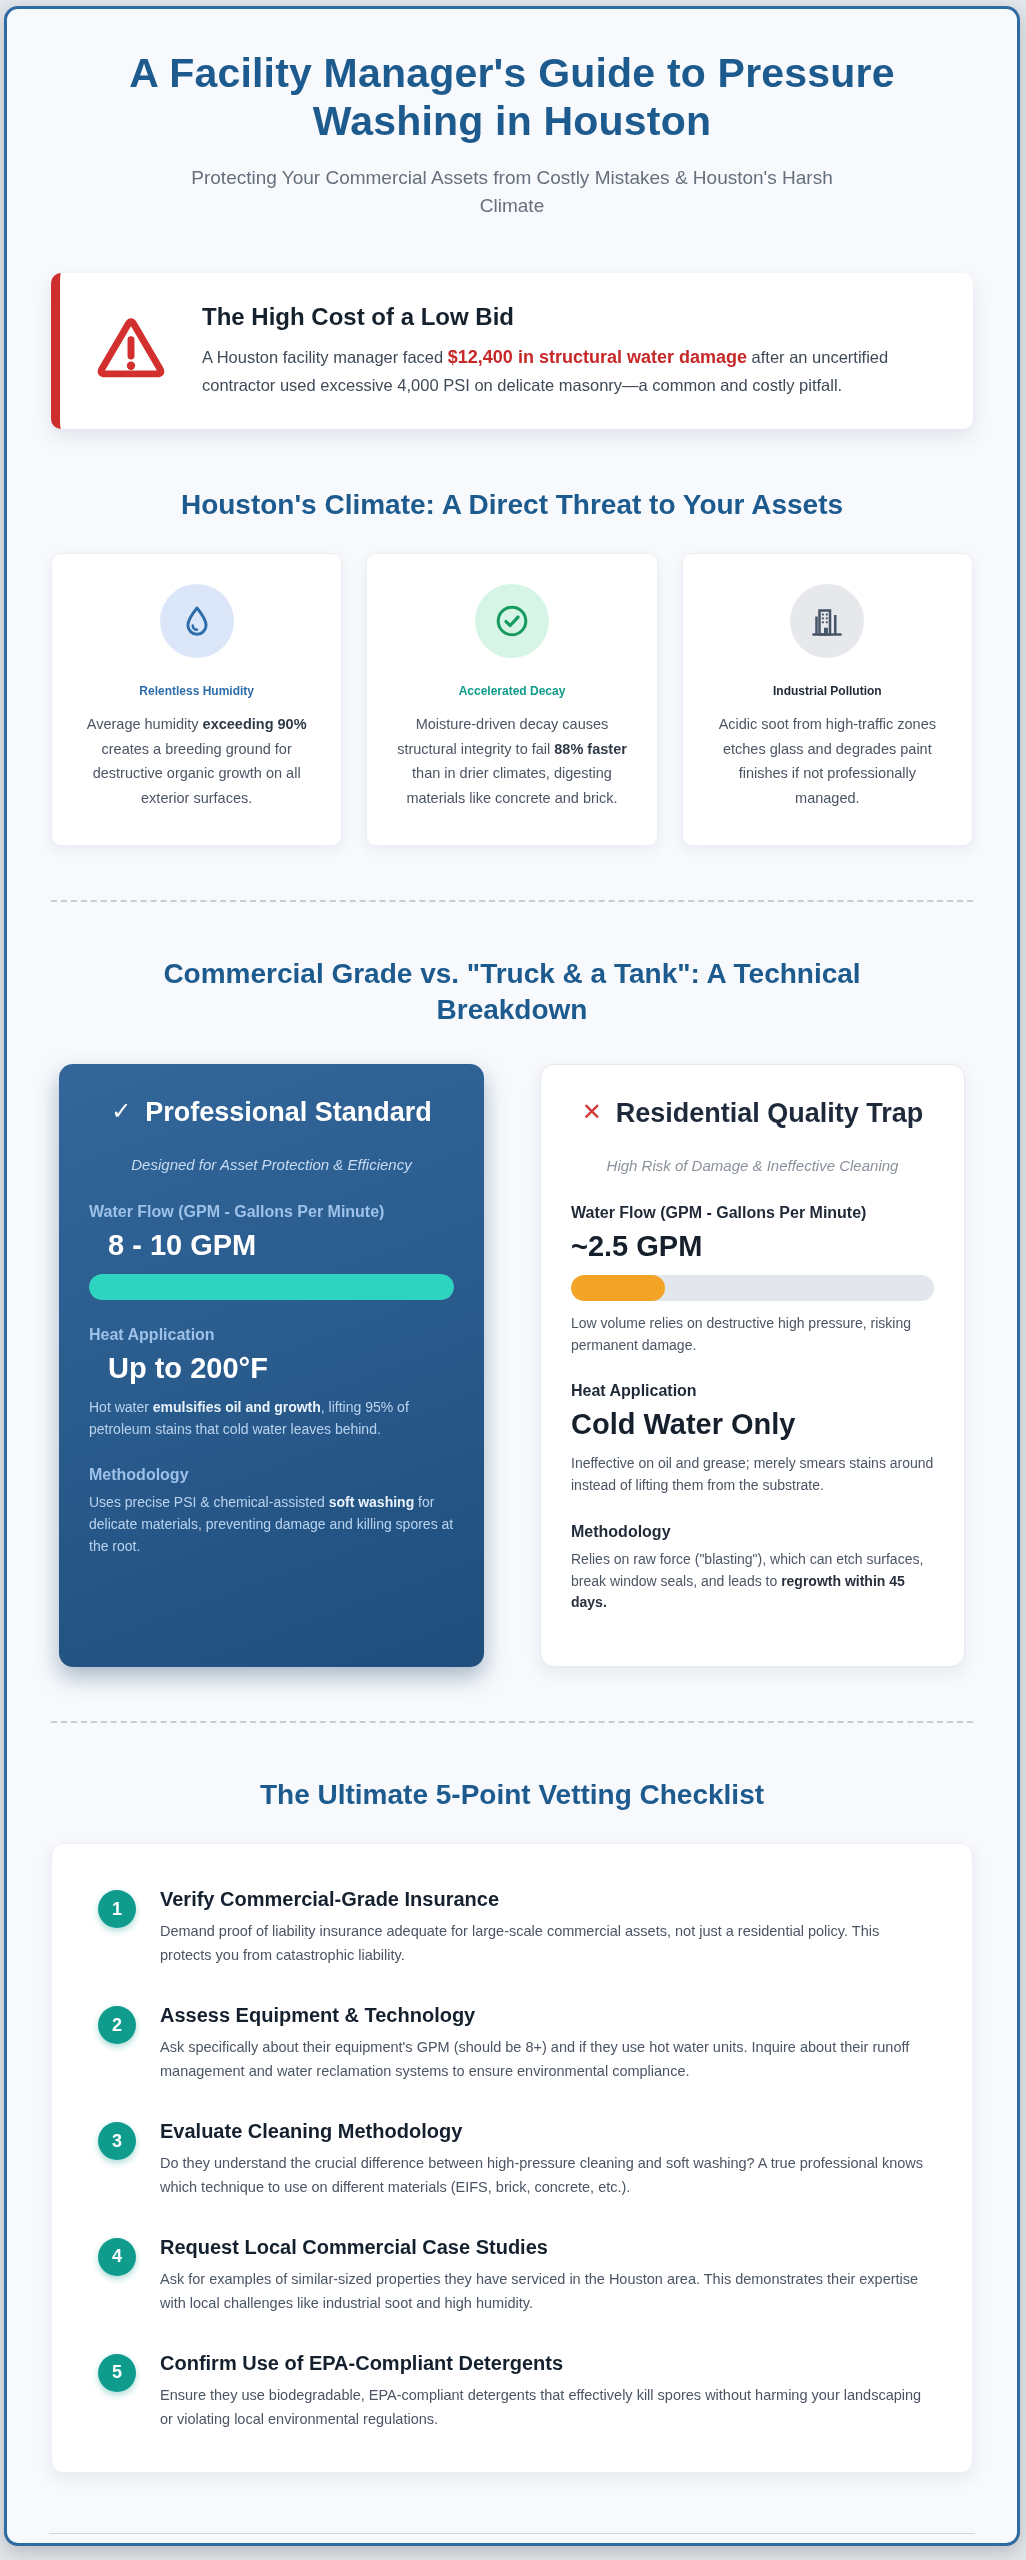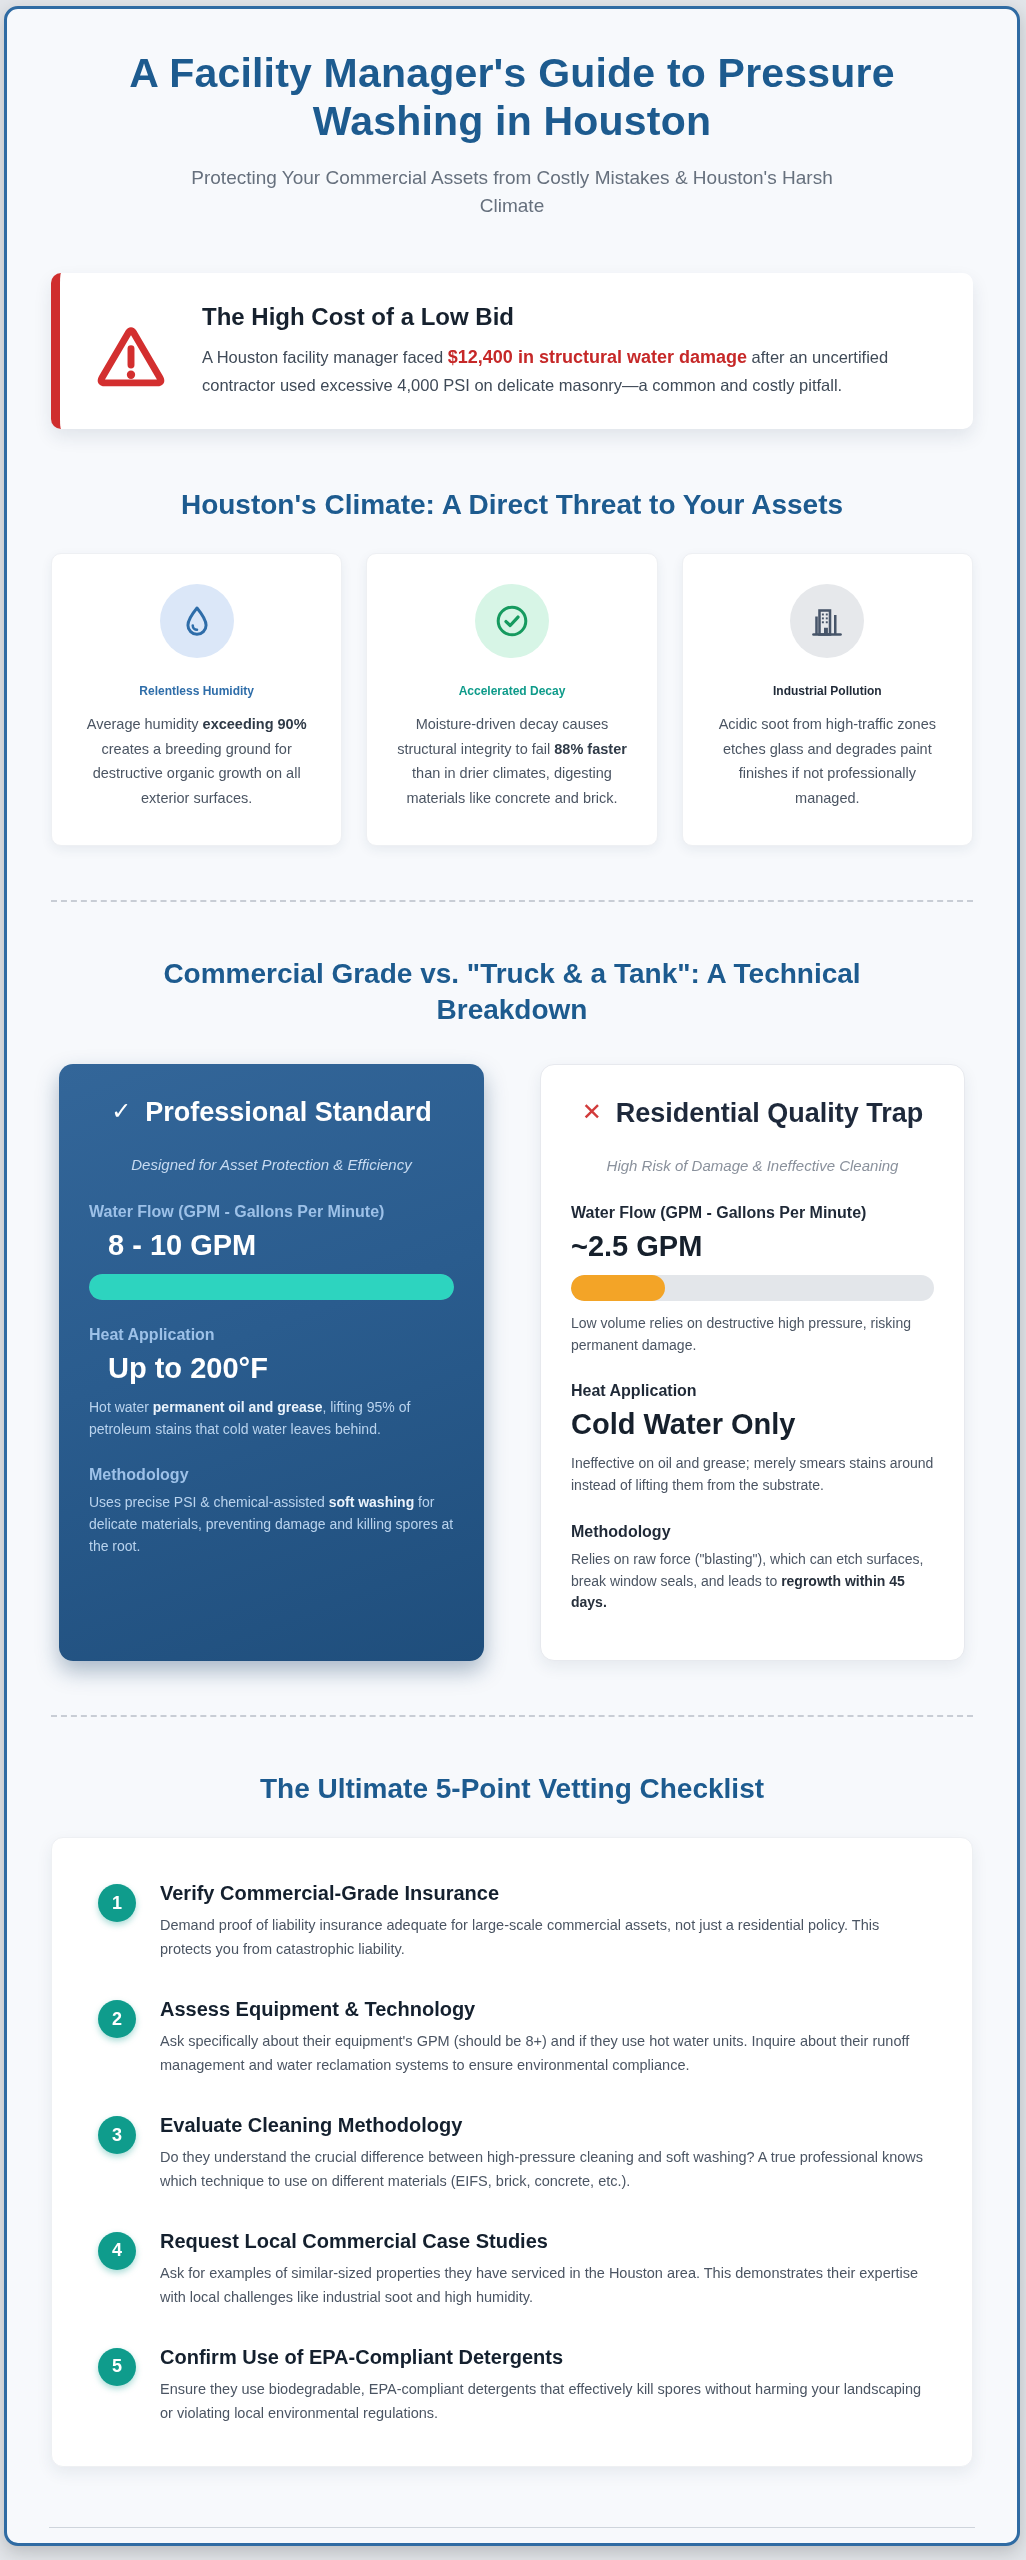--- a/index.html
+++ b/index.html
@@ -26,21 +26,21 @@
     line-height:1.18; margin:6px 40px 18px 40px; letter-spacing:.2px;
   }
   .subtitle {
     text-align:center; color:#66707d; font-size:19px; line-height:1.5;
     max-width:660px; margin:0 auto 52px auto;
   }
   
   .alert {
     background:#ffffff; border-left:9px solid #cf2e2e; border-radius:10px;
     box-shadow:0 8px 18px rgba(30,50,80,.10);
-    display:flex; align-items:flex-end; gap:34px;
+    display:flex; align-items:center; gap:34px;
     padding:30px 40px 30px 34px; margin:0 2px 58px 2px;
   }
   .alert-icon { flex:0 0 74px; }
   .alert h2 { color:#16212e; font-size:24px; font-weight:bold; margin-bottom:12px; }
   .alert p  { color:#3f4a57; font-size:16.5px; line-height:1.62; }
   .alert .hl { color:#c62828; font-weight:bold; font-size:18px; }
   
   .sec-title {
     text-align:center; color:#1d5b8f; font-size:28px; font-weight:bold;
     line-height:1.3; margin-bottom:30px;
@@ -80,21 +80,21 @@
     box-shadow:0 6px 16px rgba(30,50,80,.08);
   }
   .cmp-head { text-align:center; font-size:27px; font-weight:bold; line-height:1.25; margin-bottom:26px; }
   .cmp-card.res .cmp-head { color:#1e293b; }
   .cmp-badge { display:inline-block; margin-right:14px; font-size:24px; vertical-align:2px; }
   .cmp-card.res .cmp-badge { color:#d23b3b; }
   .cmp-tagline { text-align:center; font-style:italic; font-size:15px; margin-bottom:30px; }
   .cmp-card.pro .cmp-tagline { color:#c7dbf2; }
   .cmp-card.res .cmp-tagline { color:#8a919c; }
   .spec { margin-bottom:26px; }
-  .spec:last-child { margin-bottom:10px; }
+  .spec:last-child { margin-bottom:16px; }
   .spec-label { font-size:16px; font-weight:bold; margin-bottom:8px; }
   .cmp-card.pro .spec-label { color:#9dc1e8; }
   .cmp-card.res .spec-label { color:#1f2937; }
   .spec-value { font-size:29px; font-weight:bold; margin-bottom:12px; }
   .cmp-card.pro .spec-value { color:#ffffff;margin-left:19px; }
   .cmp-card.res .spec-value { color:#16202c; }
   .bar-track { height:26px; border-radius:13px; overflow:hidden; margin-bottom:12px; }
   .cmp-card.pro .bar-track { background:rgba(255,255,255,.14); }
   .cmp-card.res .bar-track { background:#e3e6ea; }
   .bar-fill { height:100%; border-radius:13px; }
@@ -209,21 +209,21 @@
           <div class="spec-label">Water Flow (GPM - Gallons Per Minute)</div>
           <div class="spec-value">8 - 10 GPM</div>
           <div class="bar-track">
             <div class="bar-fill" style="width: 100%; background: rgb(45, 212, 191);"></div>
           </div>
         </div>
 
         <div class="spec">
           <div class="spec-label">Heat Application</div>
           <div class="spec-value">Up to 200°F</div>
-          <p class="spec-cap"><span>Hot water </span><b>permanent oil and grease</b><span>, lifting 95% of petroleum stains that cold water leaves behind.</span></p>
+          <p class="spec-cap"><span>Hot water </span><b>emulsifies oil and growth</b><span>, lifting 95% of petroleum stains that cold water leaves behind.</span></p>
         </div>
 
         <div class="spec">
           <div class="spec-label">Methodology</div>
           <p class="spec-cap"><span>Uses precise PSI &amp; chemical-assisted </span><b>soft washing</b><span> for delicate materials, preventing damage and killing spores at the root.</span></p>
         </div>
       </div>
 
       <div class="cmp-card res">
         <h3 class="cmp-head"><span class="cmp-badge">✕</span><span>Residential Quality Trap</span></h3>

